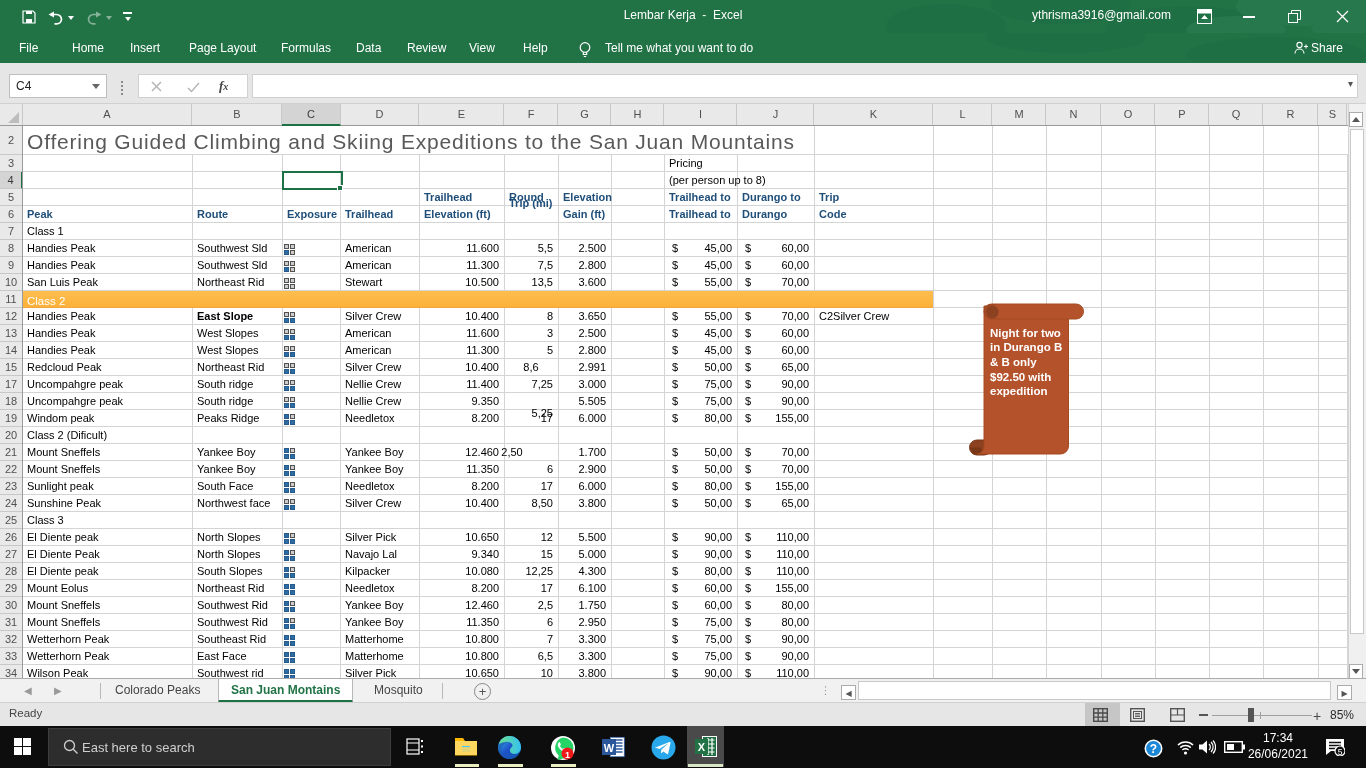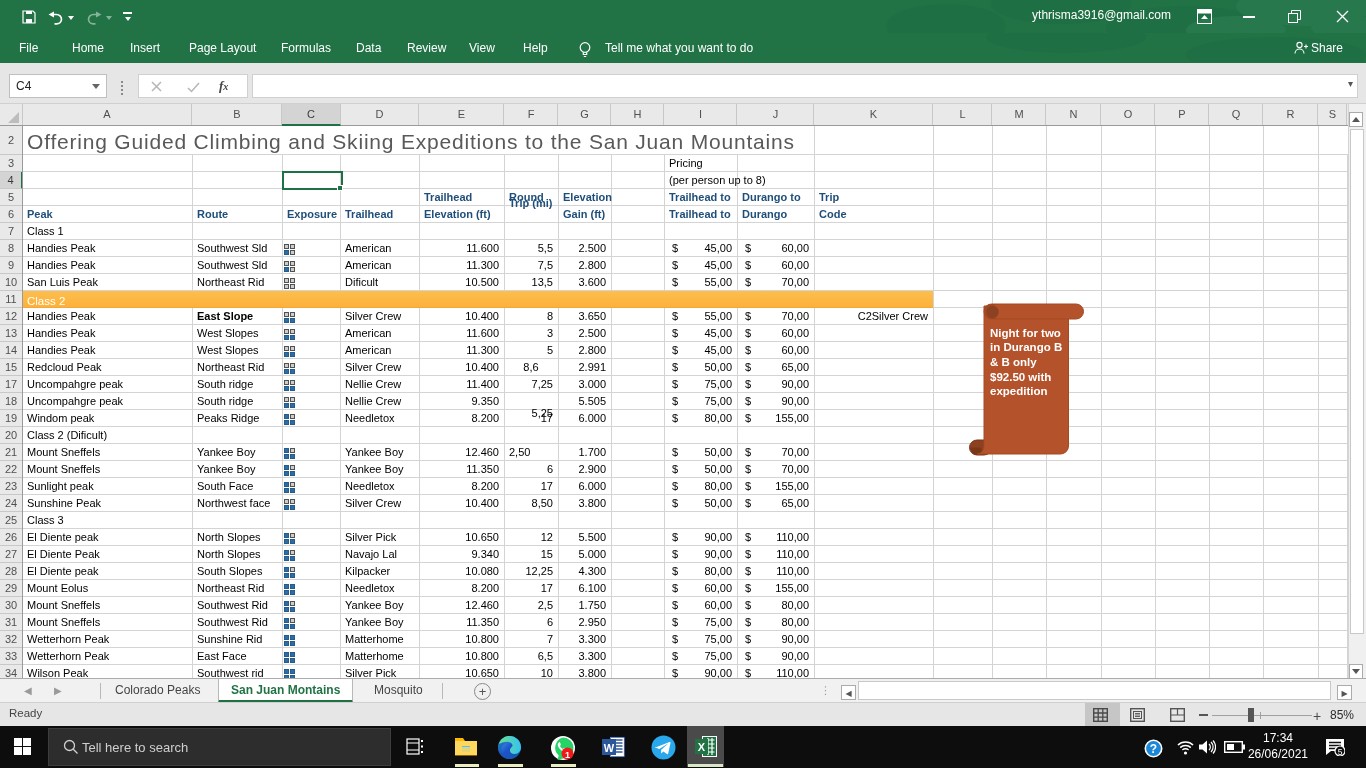--- a/index.html
+++ b/index.html
@@ -82,20 +82,21 @@
       <path fill="#fff" d="M0.5 3.5 L6 0.5 L6 6.5z"></path>
     </svg>
  <div class="abs" style="left:68px;top:16px;width:0;height:0;border-left:3.5px solid transparent;border-right:3.5px solid transparent;border-top:4px solid #fff;"></div>
  <svg class="abs" style="left:86px;top:11px;opacity:0.45;" width="16" height="14" viewBox="0 0 16 14">
       <path fill="none" stroke="#fff" stroke-width="1.7" d="M12 3.5 h-4.5 a5 5 0 0 0 -5 5 a4.8 4.8 0 0 0 4.8 4.3 h2.2"></path>
       <path fill="#fff" d="M15.5 3.5 L10 0.5 L10 6.5z"></path>
     </svg>
  <div class="abs" style="left:106px;top:16px;width:0;height:0;border-left:3.5px solid transparent;border-right:3.5px solid transparent;border-top:4px solid #fff;opacity:0.45;"></div>
  <div class="abs" style="left:123px;top:12px;width:9px;height:2px;background:#fff;"></div>
  <div class="abs" style="left:124.5px;top:17px;width:0;height:0;border-left:3px solid transparent;border-right:3px solid transparent;border-top:4px solid #fff;"></div>
+ <div id="wintitle">Lembar Kerja&nbsp; -&nbsp; Excel</div>
  <div id="email">ythrisma3916@gmail.com</div>
 
  <svg class="abs" style="left:1197px;top:9px;" width="15" height="15" viewBox="0 0 15 15">
       <rect x="0.5" y="0.5" width="14" height="14" fill="none" stroke="#fff"></rect>
       <rect x="0.5" y="0.5" width="14" height="4" fill="#fff"></rect>
       <path fill="#fff" d="M7.5 6 L11 10 L4 10z"></path>
     </svg>
 
  <div class="abs" style="left:1243px;top:16px;width:12px;height:1.6px;background:#fff;"></div>
  <svg class="abs" style="left:1288px;top:10px;" width="13" height="13" viewBox="0 0 13 13">
@@ -322,21 +323,21 @@
 <div class="c t" style="left:741px;top:257px;width:20px;height:17px;">$</div>
     <div class="c t" style="left:738px;top:257px;width:73px;height:17px;text-align:right;">60,00</div>
 <div class="c t" style="left:23px;top:274px;width:166px;height:17px;">San Luis Peak</div>
 <div class="c t" style="left:193px;top:274px;width:86px;height:17px;">Northeast Rid</div>
 <div style="position:absolute;left:284px;top:278px;width:11px;height:11px;">
       <div style="position:absolute;left:0px;top:0px;width:5px;height:5px;background:#cdcdcd;border:1px solid #515151;box-sizing:border-box;"></div>
       <div style="position:absolute;left:6px;top:0px;width:5px;height:5px;background:#cdcdcd;border:1px solid #515151;box-sizing:border-box;"></div>
       <div style="position:absolute;left:0px;top:6px;width:5px;height:5px;background:#cdcdcd;border:1px solid #515151;box-sizing:border-box;"></div>
       <div style="position:absolute;left:6px;top:6px;width:5px;height:5px;background:#cdcdcd;border:1px solid #515151;box-sizing:border-box;"></div>
     </div>
-<div class="c t" style="left:341px;top:274px;width:75px;height:17px;">Dificult</div>
+<div class="c t" style="left:341px;top:274px;width:75px;height:17px;">Stewart</div>
 <div class="c t" style="left:420px;top:274px;width:81px;height:17px;text-align:right;">10.500</div>
 <div class="c t" style="left:505px;top:274px;width:50px;height:17px;text-align:right;">13,5</div>
 <div class="c t" style="left:559px;top:274px;width:49px;height:17px;text-align:right;">3.600</div>
 <div class="c t" style="left:668px;top:274px;width:20px;height:17px;">$</div>
     <div class="c t" style="left:665px;top:274px;width:69px;height:17px;text-align:right;">55,00</div>
 <div class="c t" style="left:741px;top:274px;width:20px;height:17px;">$</div>
     <div class="c t" style="left:738px;top:274px;width:73px;height:17px;text-align:right;">70,00</div>
 <div class="c t" style="left:23px;top:308px;width:166px;height:17px;">Handies Peak</div>
 <div class="c t" style="left:193px;top:308px;width:86px;height:17px;font-weight:bold;">East Slope</div>
 <div style="position:absolute;left:284px;top:312px;width:11px;height:11px;">
@@ -346,21 +347,21 @@
       <div style="position:absolute;left:6px;top:6px;width:5px;height:5px;background:#2e6da4;border:1px solid #275b8c;box-sizing:border-box;"></div>
     </div>
 <div class="c t" style="left:341px;top:308px;width:75px;height:17px;">Silver Crew</div>
 <div class="c t" style="left:420px;top:308px;width:81px;height:17px;text-align:right;">10.400</div>
 <div class="c t" style="left:505px;top:308px;width:50px;height:17px;text-align:right;">8</div>
 <div class="c t" style="left:559px;top:308px;width:49px;height:17px;text-align:right;">3.650</div>
 <div class="c t" style="left:668px;top:308px;width:20px;height:17px;">$</div>
     <div class="c t" style="left:665px;top:308px;width:69px;height:17px;text-align:right;">55,00</div>
 <div class="c t" style="left:741px;top:308px;width:20px;height:17px;">$</div>
     <div class="c t" style="left:738px;top:308px;width:73px;height:17px;text-align:right;">70,00</div>
-<div class="c t" style="left:815px;top:308px;width:115px;height:17px;text-align:right;">C2Silver Crew</div>
+<div class="c t" style="left:815px;top:308px;width:115px;height:17px;">C2Silver Crew</div>
 <div class="c t" style="left:23px;top:325px;width:166px;height:17px;">Handies Peak</div>
 <div class="c t" style="left:193px;top:325px;width:86px;height:17px;">West Slopes</div>
 <div style="position:absolute;left:284px;top:329px;width:11px;height:11px;">
       <div style="position:absolute;left:0px;top:0px;width:5px;height:5px;background:#cdcdcd;border:1px solid #515151;box-sizing:border-box;"></div>
       <div style="position:absolute;left:6px;top:0px;width:5px;height:5px;background:#cdcdcd;border:1px solid #515151;box-sizing:border-box;"></div>
       <div style="position:absolute;left:0px;top:6px;width:5px;height:5px;background:#2e6da4;border:1px solid #275b8c;box-sizing:border-box;"></div>
       <div style="position:absolute;left:6px;top:6px;width:5px;height:5px;background:#2e6da4;border:1px solid #275b8c;box-sizing:border-box;"></div>
     </div>
 <div class="c t" style="left:341px;top:325px;width:75px;height:17px;">American</div>
 <div class="c t" style="left:420px;top:325px;width:81px;height:17px;text-align:right;">11.600</div>
@@ -453,21 +454,21 @@
 <div class="c t" style="left:23px;top:444px;width:166px;height:17px;">Mount Sneffels</div>
 <div class="c t" style="left:193px;top:444px;width:86px;height:17px;">Yankee Boy</div>
 <div style="position:absolute;left:284px;top:448px;width:11px;height:11px;">
       <div style="position:absolute;left:0px;top:0px;width:5px;height:5px;background:#2e6da4;border:1px solid #275b8c;box-sizing:border-box;"></div>
       <div style="position:absolute;left:6px;top:0px;width:5px;height:5px;background:#cdcdcd;border:1px solid #515151;box-sizing:border-box;"></div>
       <div style="position:absolute;left:0px;top:6px;width:5px;height:5px;background:#2e6da4;border:1px solid #275b8c;box-sizing:border-box;"></div>
       <div style="position:absolute;left:6px;top:6px;width:5px;height:5px;background:#2e6da4;border:1px solid #275b8c;box-sizing:border-box;"></div>
     </div>
 <div class="c t" style="left:341px;top:444px;width:75px;height:17px;">Yankee Boy</div>
 <div class="c t" style="left:420px;top:444px;width:81px;height:17px;text-align:right;">12.460</div>
-<div class="c t" style="left:505px;top:444px;width:50px;height:17px;text-align:left;">2,50</div>
+<div class="c t" style="left:486px;top:444px;width:50px;height:17px;text-align:center;">2,50</div>
 <div class="c t" style="left:559px;top:444px;width:49px;height:17px;text-align:right;">1.700</div>
 <div class="c t" style="left:668px;top:444px;width:20px;height:17px;">$</div>
     <div class="c t" style="left:665px;top:444px;width:69px;height:17px;text-align:right;">50,00</div>
 <div class="c t" style="left:741px;top:444px;width:20px;height:17px;">$</div>
     <div class="c t" style="left:738px;top:444px;width:73px;height:17px;text-align:right;">70,00</div>
 <div class="c t" style="left:23px;top:461px;width:166px;height:17px;">Mount Sneffels</div>
 <div class="c t" style="left:193px;top:461px;width:86px;height:17px;">Yankee Boy</div>
 <div style="position:absolute;left:284px;top:465px;width:11px;height:11px;">
       <div style="position:absolute;left:0px;top:0px;width:5px;height:5px;background:#2e6da4;border:1px solid #275b8c;box-sizing:border-box;"></div>
       <div style="position:absolute;left:6px;top:0px;width:5px;height:5px;background:#cdcdcd;border:1px solid #515151;box-sizing:border-box;"></div>
@@ -604,21 +605,21 @@
     </div>
 <div class="c t" style="left:341px;top:614px;width:75px;height:17px;">Yankee Boy</div>
 <div class="c t" style="left:420px;top:614px;width:81px;height:17px;text-align:right;">11.350</div>
 <div class="c t" style="left:505px;top:614px;width:50px;height:17px;text-align:right;">6</div>
 <div class="c t" style="left:559px;top:614px;width:49px;height:17px;text-align:right;">2.950</div>
 <div class="c t" style="left:668px;top:614px;width:20px;height:17px;">$</div>
     <div class="c t" style="left:665px;top:614px;width:69px;height:17px;text-align:right;">75,00</div>
 <div class="c t" style="left:741px;top:614px;width:20px;height:17px;">$</div>
     <div class="c t" style="left:738px;top:614px;width:73px;height:17px;text-align:right;">80,00</div>
 <div class="c t" style="left:23px;top:631px;width:166px;height:17px;">Wetterhorn Peak</div>
-<div class="c t" style="left:193px;top:631px;width:86px;height:17px;">Sunshine Rid</div>
+<div class="c t" style="left:193px;top:631px;width:86px;height:17px;">Southeast Rid</div>
 <div style="position:absolute;left:284px;top:635px;width:11px;height:11px;">
       <div style="position:absolute;left:0px;top:0px;width:5px;height:5px;background:#2e6da4;border:1px solid #275b8c;box-sizing:border-box;"></div>
       <div style="position:absolute;left:6px;top:0px;width:5px;height:5px;background:#2e6da4;border:1px solid #275b8c;box-sizing:border-box;"></div>
       <div style="position:absolute;left:0px;top:6px;width:5px;height:5px;background:#2e6da4;border:1px solid #275b8c;box-sizing:border-box;"></div>
       <div style="position:absolute;left:6px;top:6px;width:5px;height:5px;background:#2e6da4;border:1px solid #275b8c;box-sizing:border-box;"></div>
     </div>
 <div class="c t" style="left:341px;top:631px;width:75px;height:17px;">Matterhome</div>
 <div class="c t" style="left:420px;top:631px;width:81px;height:17px;text-align:right;">10.800</div>
 <div class="c t" style="left:505px;top:631px;width:50px;height:17px;text-align:right;">7</div>
 <div class="c t" style="left:559px;top:631px;width:49px;height:17px;text-align:right;">3.300</div>
@@ -736,21 +737,21 @@
         <rect x="9" y="0" width="8" height="8"></rect>
         <rect x="0" y="9" width="8" height="8"></rect>
         <rect x="9" y="9" width="8" height="8"></rect>
       </g>
     </svg>
  <div id="searchbox">
   <svg class="abs" style="left:14px;top:10px;" width="16" height="16" viewBox="0 0 16 16">
         <circle cx="6.5" cy="6.5" r="5" fill="none" stroke="#cfcfcf" stroke-width="1.3"></circle>
         <path d="M10.3 10.3 L14.5 14.5" stroke="#cfcfcf" stroke-width="1.3"></path>
       </svg>
-  <span class="abs" style="left:33px;top:11px;color:#cfcfcf;">Tell here to search</span>
+  <span class="abs" style="left:33px;top:11px;color:#cfcfcf;">East here to search</span>
  </div>
 
  <svg class="abs" style="left:406px;top:12px;" width="18" height="17" viewBox="0 0 18 17">
       <g fill="none" stroke="#fff" stroke-width="1.2">
         <rect x="1" y="1" width="12" height="15"></rect>
         <path d="M15 3 h2 M15 8.5 h2 M15 14 h2" stroke-width="2"></path>
         <path d="M1 5 h12 M1 12 h12"></path>
       </g>
     </svg>
 

